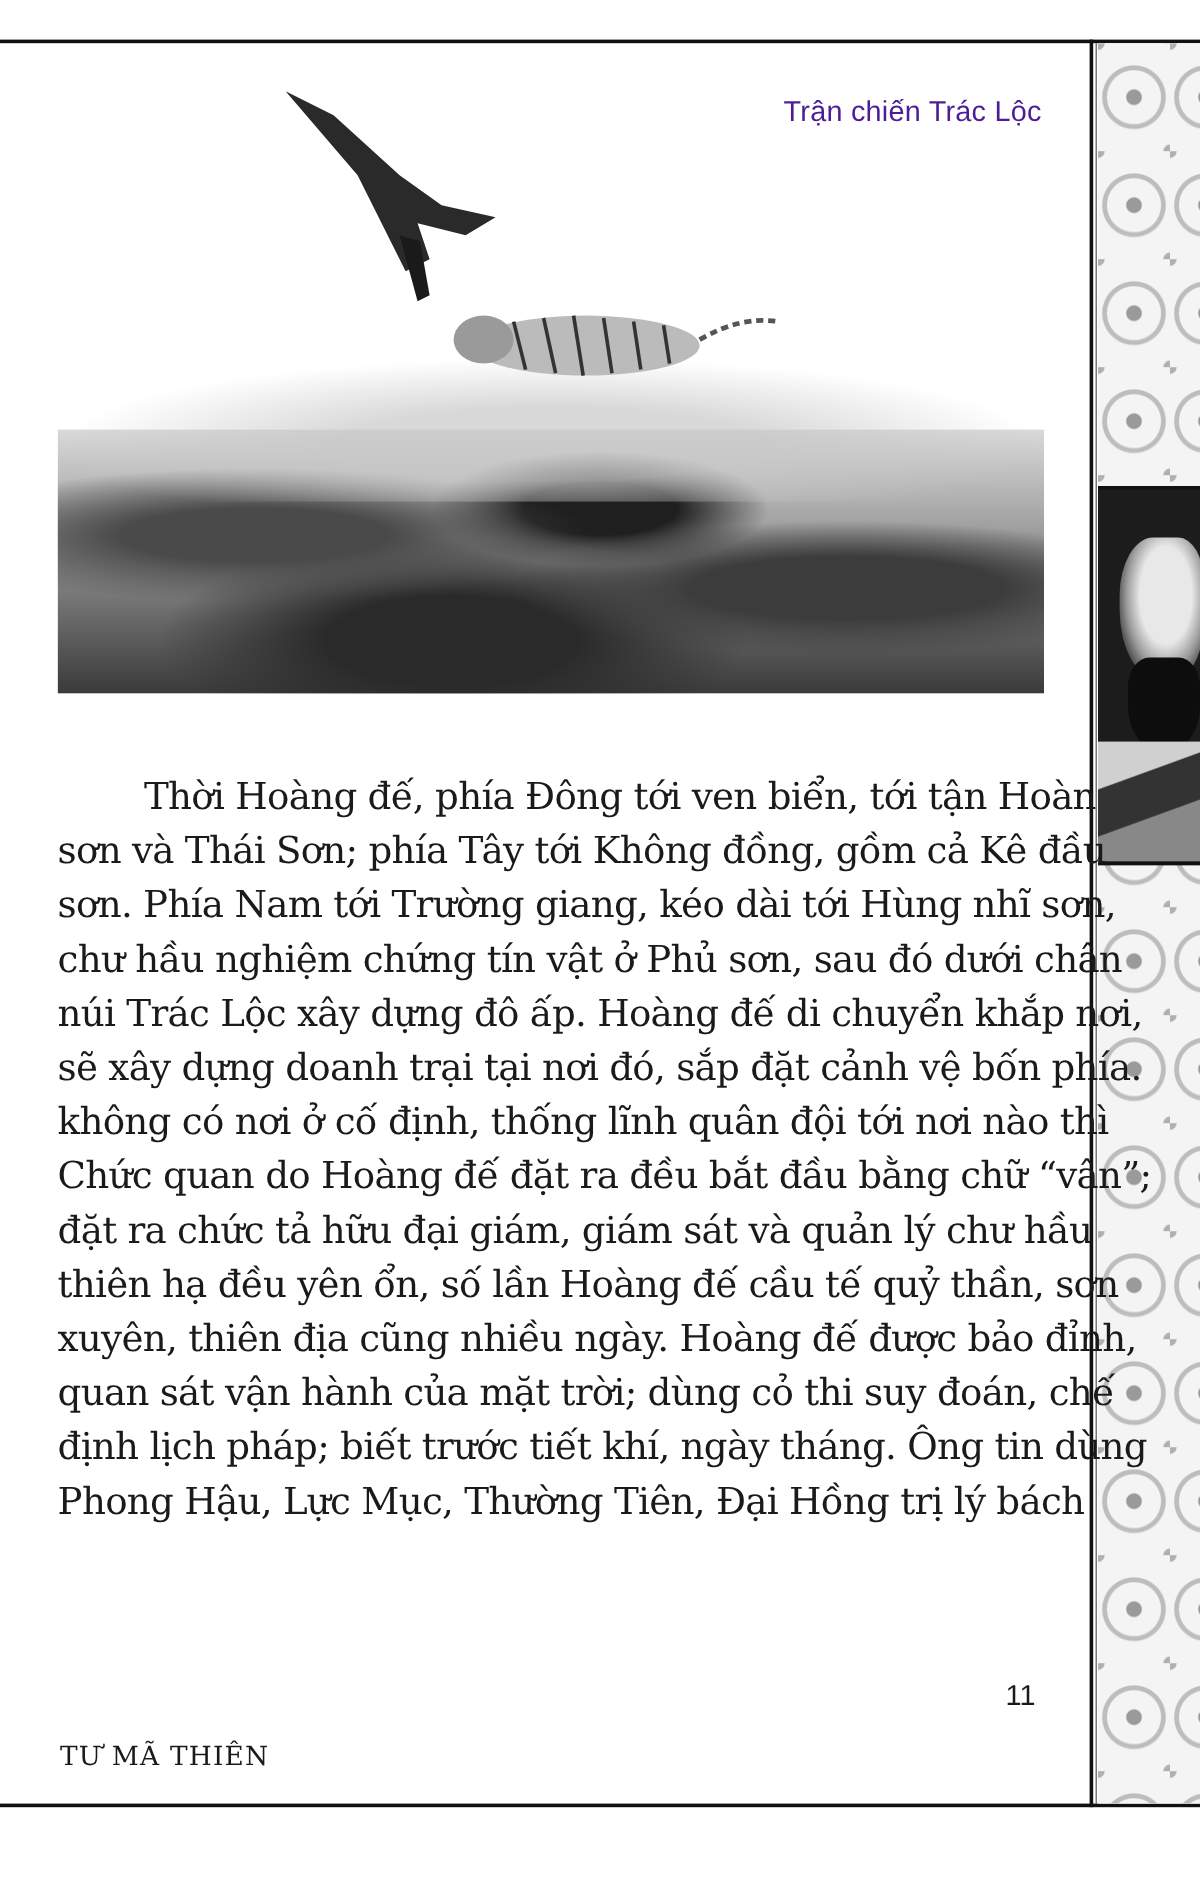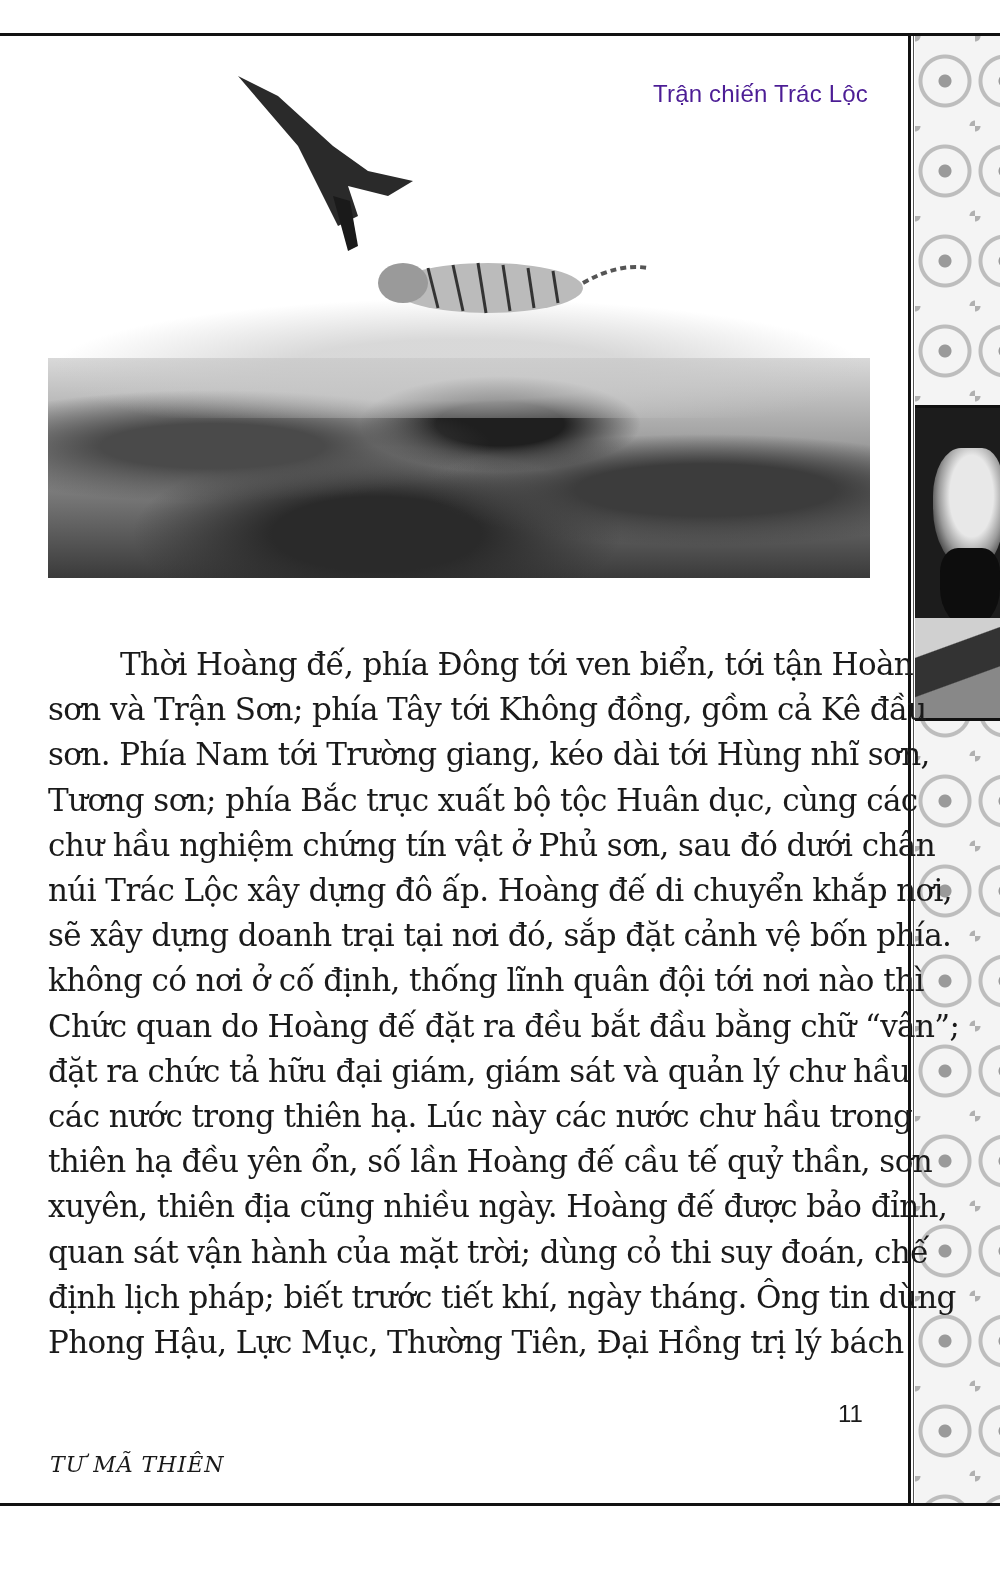--- a/index.html
+++ b/index.html
@@ -171,21 +171,20 @@
       letter-spacing: -0.6px;
     }
     .body-text .line.first {
       text-indent: 72px;
     }
     .footer-author {
       position: absolute;
       left: 50px;
       top: 1452px;
       font-family: "DejaVu Serif", serif;
-      font-style: italic;
       font-size: 22px;
       letter-spacing: 1px;
       color: #1a1a1a;
     }
     .page-number {
       position: absolute;
       left: 838px;
       top: 1400px;
       font-family: Liberation Sans, sans-serif;
       font-size: 24px;
@@ -226,30 +225,28 @@
       <line x1="110" y1="20" x2="118" y2="70"></line>
       <line x1="135" y1="22" x2="142" y2="68"></line>
       <line x1="160" y1="25" x2="166" y2="65"></line>
       <line x1="185" y1="28" x2="190" y2="60"></line>
     </g>
   </svg>
 </div>
 
 <div class="body-text">
   <span class="line first">Thời Hoàng đế, phía Đông tới ven biển, tới tận Hoàn</span>
-  <span class="line">sơn và Trận Sơn; phía Tây tới Không đồng, gồm cả Kê đầu</span>
+  <span class="line">sơn và Thái Sơn; phía Tây tới Không đồng, gồm cả Kê đầu</span>
   <span class="line">sơn. Phía Nam tới Trường giang, kéo dài tới Hùng nhĩ sơn,</span>
-  <span class="line">Tương sơn; phía Bắc trục xuất bộ tộc Huân dục, cùng các</span>
   <span class="line">chư hầu nghiệm chứng tín vật ở Phủ sơn, sau đó dưới chân</span>
   <span class="line">núi Trác Lộc xây dựng đô ấp. Hoàng đế di chuyển khắp nơi,</span>
   <span class="line">sẽ xây dựng doanh trại tại nơi đó, sắp đặt cảnh vệ bốn phía.</span>
   <span class="line">không có nơi ở cố định, thống lĩnh quân đội tới nơi nào thì</span>
   <span class="line">Chức quan do Hoàng đế đặt ra đều bắt đầu bằng chữ “vân”;</span>
   <span class="line">đặt ra chức tả hữu đại giám, giám sát và quản lý chư hầu</span>
-  <span class="line">các nước trong thiên hạ. Lúc này các nước chư hầu trong</span>
   <span class="line">thiên hạ đều yên ổn, số lần Hoàng đế cầu tế quỷ thần, sơn</span>
   <span class="line">xuyên, thiên địa cũng nhiều ngày. Hoàng đế được bảo đỉnh,</span>
   <span class="line">quan sát vận hành của mặt trời; dùng cỏ thi suy đoán, chế</span>
   <span class="line">định lịch pháp; biết trước tiết khí, ngày tháng. Ông tin dùng</span>
   <span class="line">Phong Hậu, Lực Mục, Thường Tiên, Đại Hồng trị lý bách</span>
 </div>
 
 <div class="footer-author">TƯ MÃ THIÊN</div>
 <div class="page-number">11</div>
 

